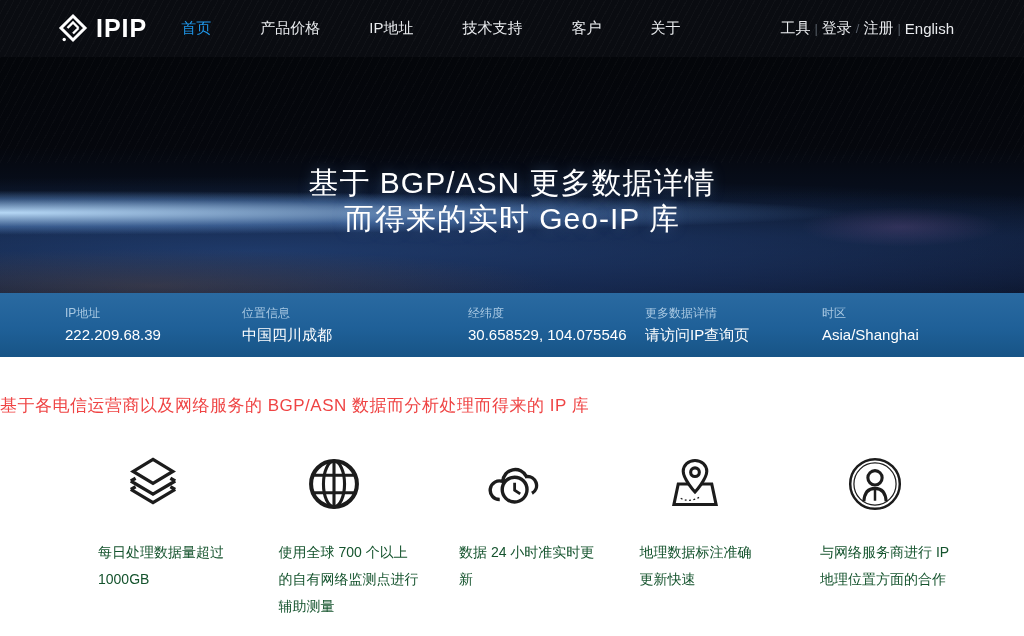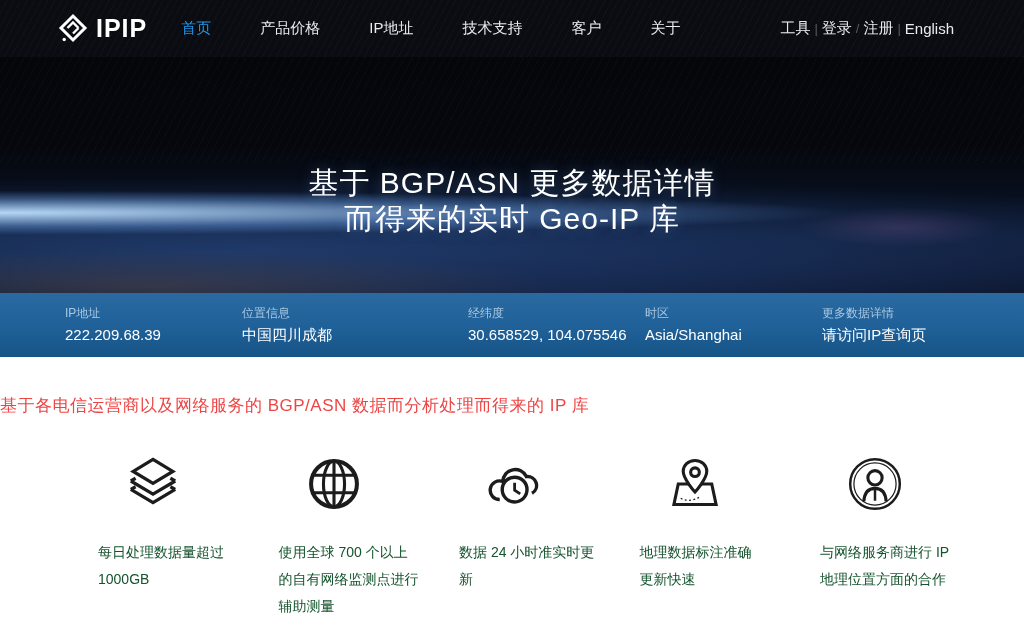--- a/index.html
+++ b/index.html
@@ -118,26 +118,26 @@
   </div>
   <div class="info-col">
     <span class="info-label">位置信息</span>
     <span class="info-value">中国四川成都</span>
   </div>
   <div class="info-col">
     <span class="info-label">经纬度</span>
     <span class="info-value">30.658529, 104.075546</span>
   </div>
   <div class="info-col">
+    <span class="info-label">更多数据详情</span>
+    <span class="info-value link">请访问IP查询页</span>
+  </div>
+  <div class="info-col">
     <span class="info-label">时区</span>
     <span class="info-value">Asia/Shanghai</span>
-  </div>
-  <div class="info-col">
-    <span class="info-label">更多数据详情</span>
-    <span class="info-value link">请访问IP查询页</span>
   </div>
 </div>
 
 <section class="features">
   <p class="features-subtitle">基于各电信运营商以及网络服务的 BGP/ASN 数据而分析处理而得来的 IP 库</p>
 
   <div class="feature-row">
 
     <div class="feature">
       <div class="icon-box">

